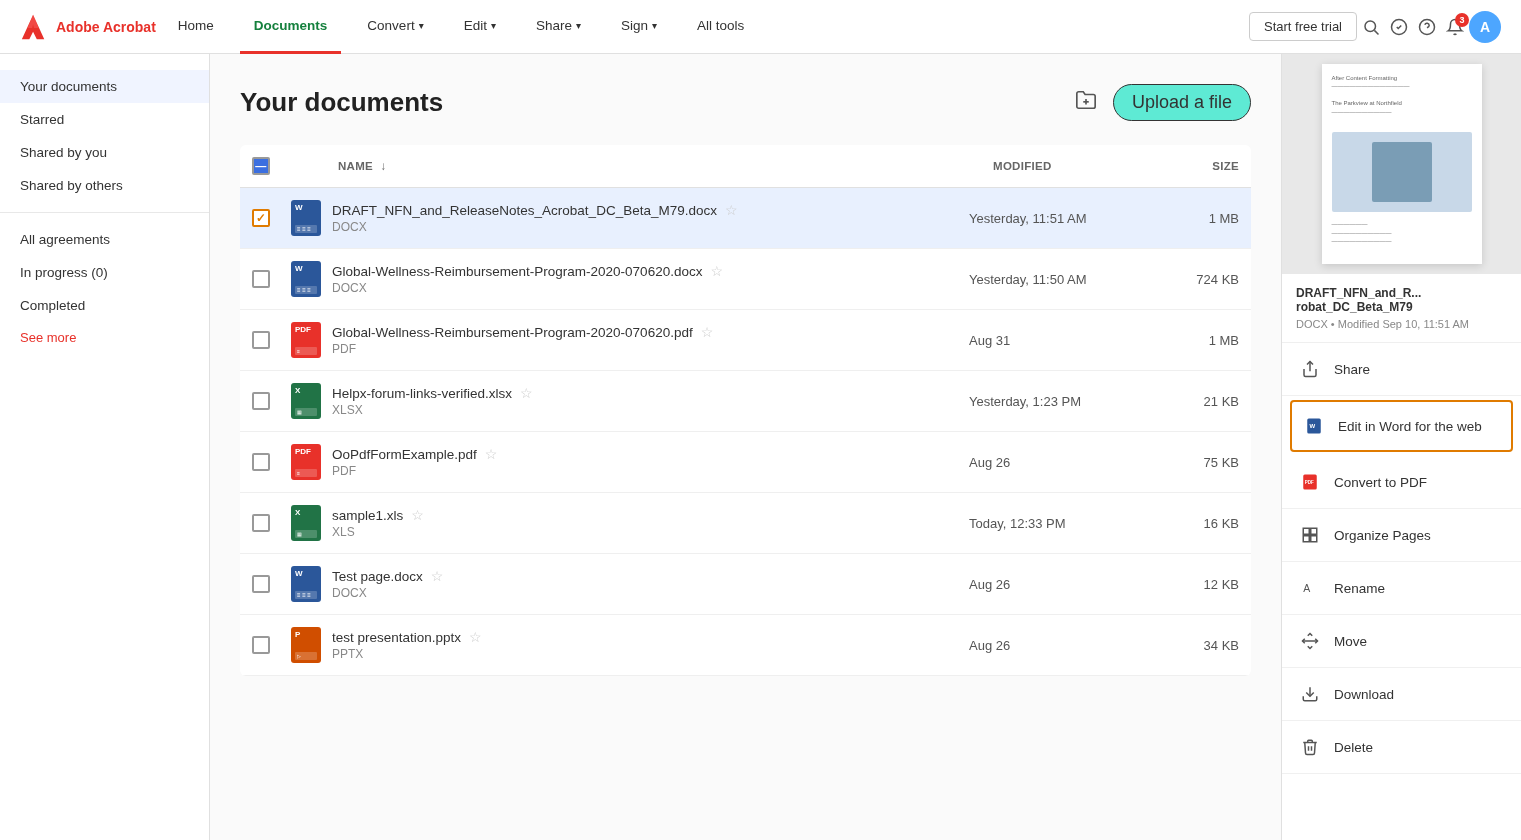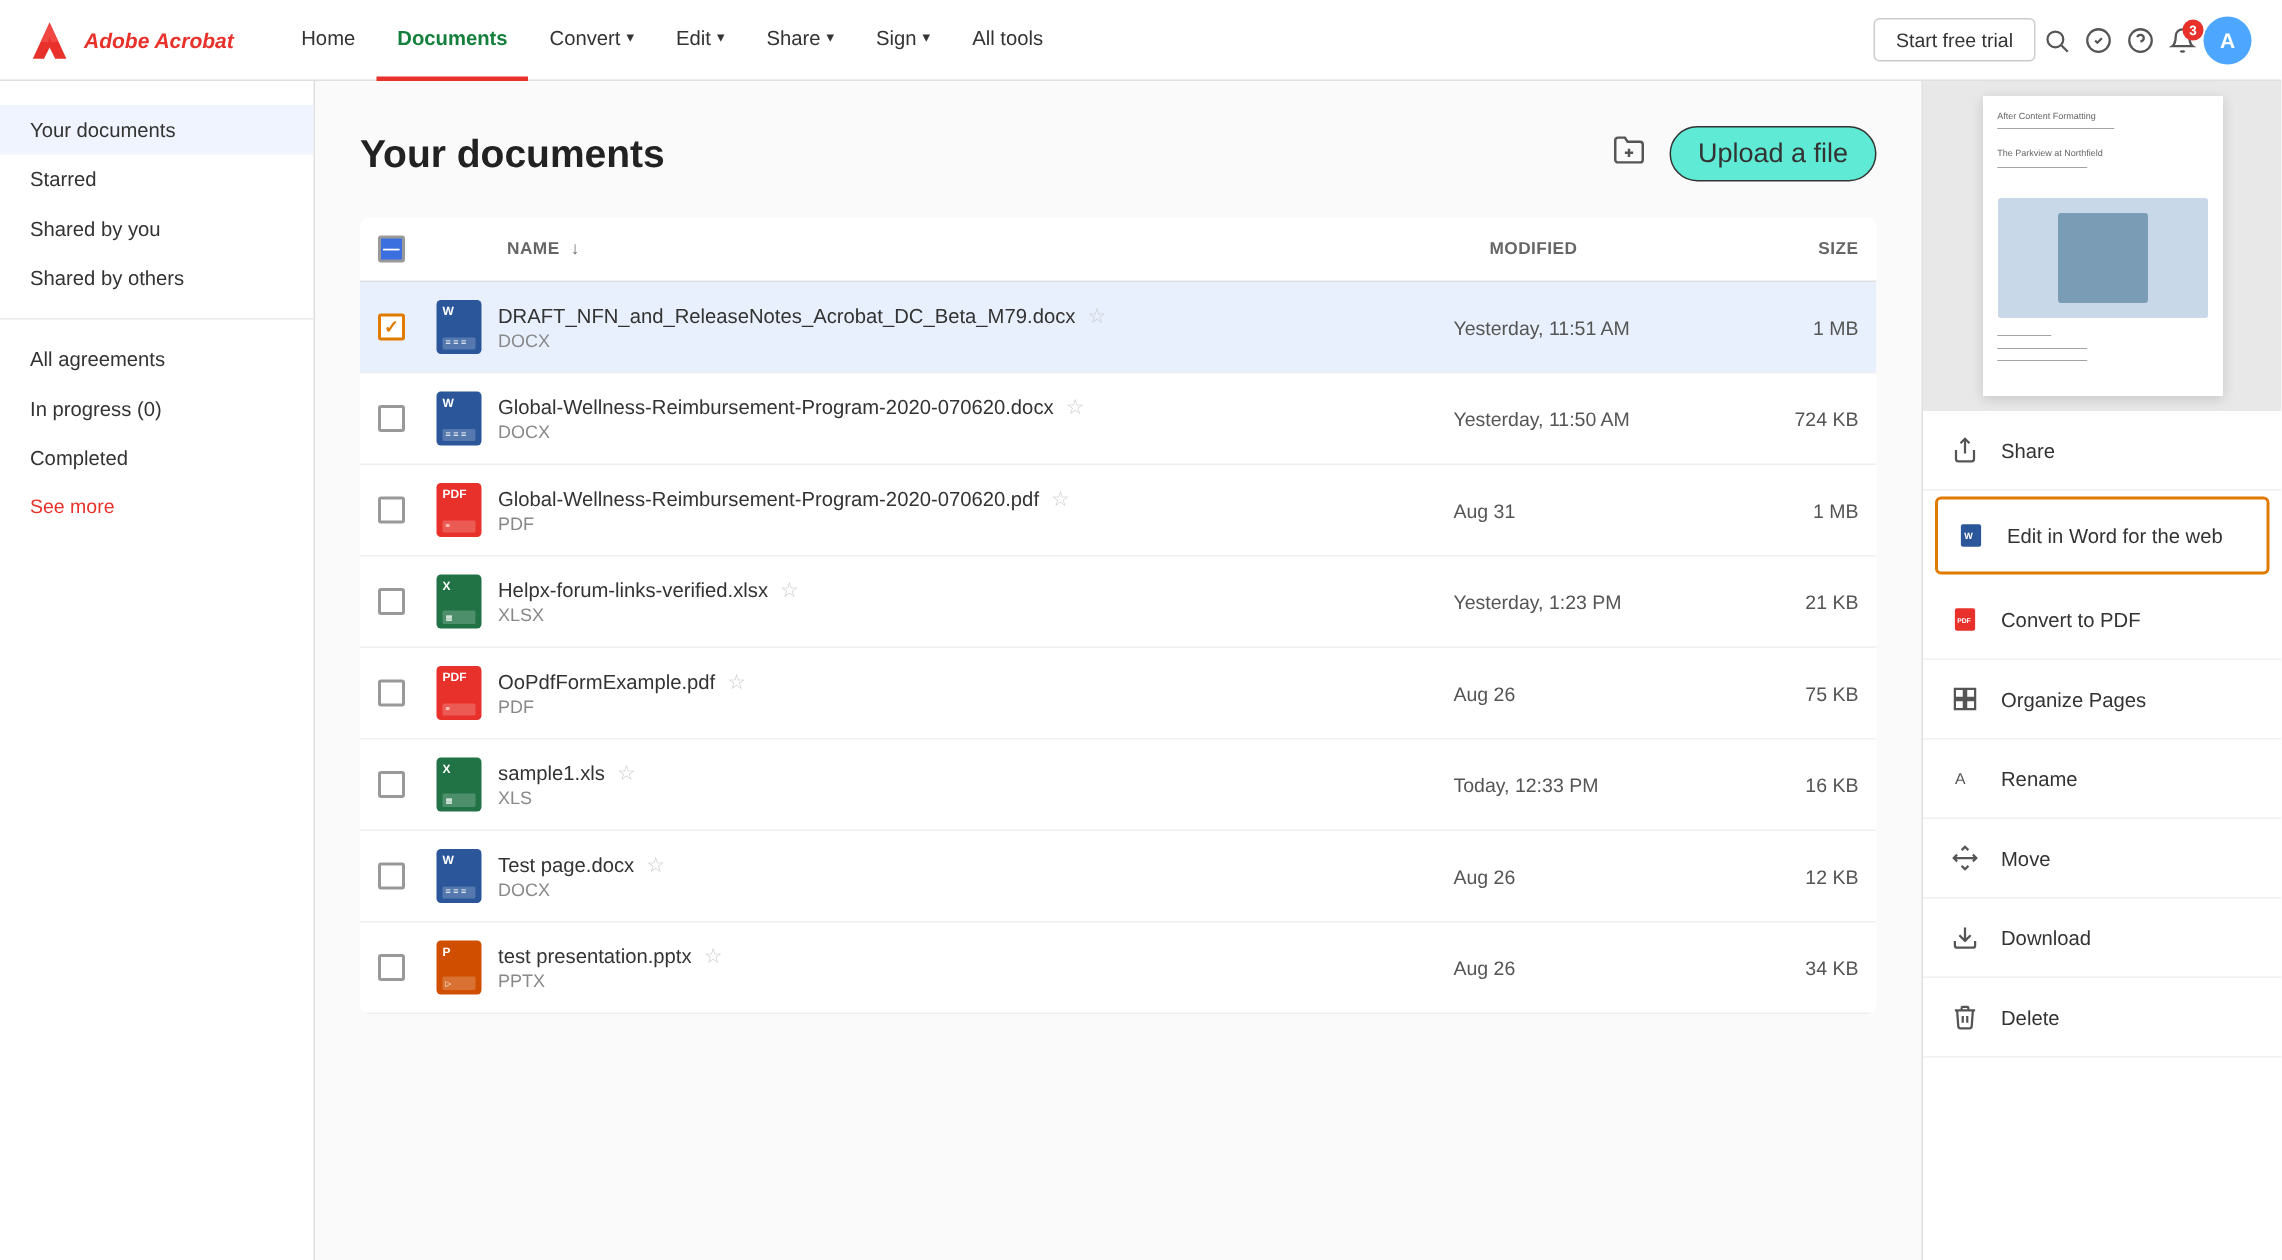--- a/index.html
+++ b/index.html
@@ -4,24 +4,24 @@
   <style>
     * { box-sizing: border-box; margin: 0; padding: 0; }
     body { font-family: -apple-system, BlinkMacSystemFont, 'Segoe UI', Arial, sans-serif; font-size: 14px; color: #333; background: #f5f5f5; }
 
     
     .topnav {
       display: flex; align-items: center; background: #fff;
       padding: 0 20px; height: 54px; border-bottom: 1px solid #e0e0e0;
       position: relative; z-index: 100;
     }
-    .topnav-logo { display: flex; align-items: center; gap: 8px; margin-right: 31px; font-style: italic; }
+    .topnav-logo { display: flex; align-items: center; gap: 8px; margin-right: 8px; }
     .topnav-logo-icon { width: 28px; height: 28px; }
     .topnav-logo-text { font-size: 14px; font-weight: 600; color: #e8312a; }
-    .topnav-links { display: flex; align-items: center; gap: 0; flex: 1; }
+    .topnav-links { display: flex; align-items: center; gap: 12px; flex: 1; }
     .topnav-link {
       padding: 0 14px; height: 54px; display: flex; align-items: center;
       font-size: 13.5px; color: #333; cursor: pointer; border-bottom: 3px solid transparent;
       white-space: nowrap;
     }
     .topnav-link.active { color: #15803d; border-bottom: 3px solid #e8312a; font-weight: 700; }
     .topnav-link .chevron { margin-left: 4px; font-size: 10px; }
     .topnav-right { display: flex; align-items: center; gap: 0; }
     .btn-trial {
       background: #fff; border: 1px solid #ccc; border-radius: 4px;
@@ -467,20 +467,30 @@
         </div>
         <div style="width:100%;height:80px;background:#c8d8e8;border-radius:2px;margin:8px 0;display:flex;align-items:center;justify-content:center;">
           <div style="width:60px;height:60px;background:#7a9db5;border-radius:2px;"></div>
         </div>
         <div style="font-size:6px;color:#666;line-height:1.4;margin-top:4px;">
           ——————<br>——————————<br>——————————
         </div>
       </div>
     </div>
 
+    <div class="preview-info">
+      <div class="preview-filename">
+        <span>DRAFT_NFN_and_R... robat_DC_Beta_M79</span>
+      </div>
+      <div class="preview-meta">
+        <span>DOCX</span>
+        <span> • </span>
+        <span>Modified Sep 10, 11:51 AM</span>
+      </div>
+    </div>
 
     <div class="preview-actions" id="preview-actions-container">
 
     <div class="preview-action-item">
     <div class="preview-action-icon">
             <svg width="18" height="18" viewBox="0 0 24 24" fill="none" stroke="#555" stroke-width="2">
               <path d="M4 12v8a2 2 0 0 0 2 2h12a2 2 0 0 0 2-2v-8"></path>
               <polyline points="16 6 12 2 8 6"></polyline>
               <line x1="12" y1="2" x2="12" y2="15"></line>
             </svg>

